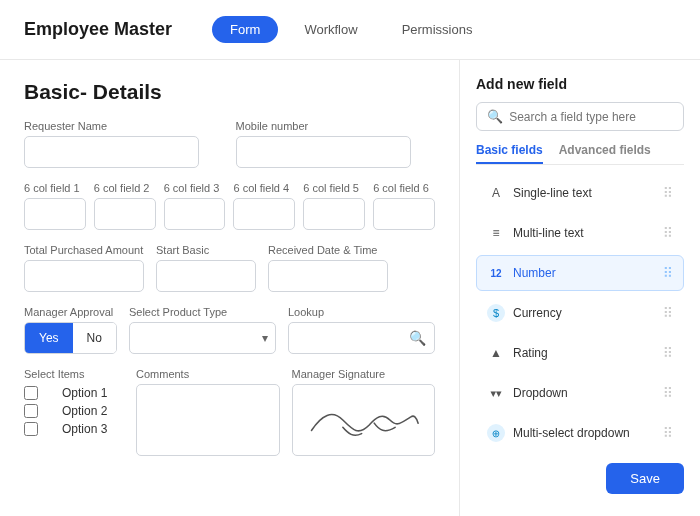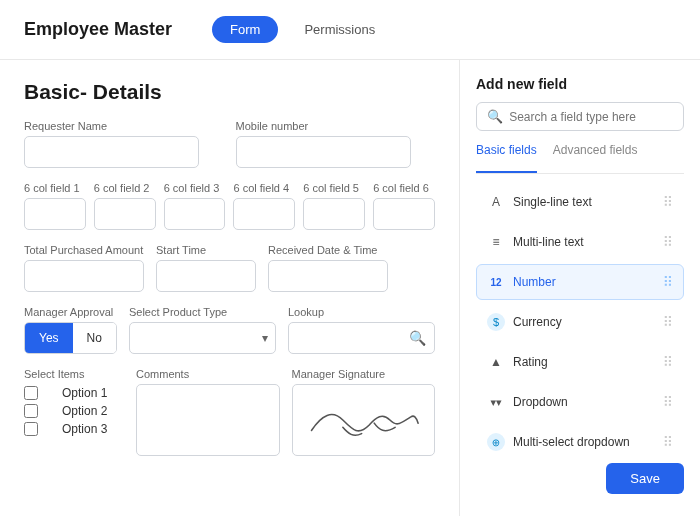--- a/index.html
+++ b/index.html
@@ -236,23 +236,23 @@
       font-size: 13px;
     }
     .fields-tabs {
       display: flex;
       gap: 16px;
       margin-bottom: 10px;
       border-bottom: 1px solid #e8e8e8;
     }
     .fields-tab {
       font-size: 12px;
-      font-weight: 400;
+      font-weight: 700;
       color: #888;
-      padding-bottom: 14px;
+      padding-bottom: 5px;
       cursor: pointer;
       border-bottom: 2px solid transparent;
     }
     .fields-tab.active {
       color: #2563eb;
       border-bottom: 2px solid #2563eb;
     }
     .field-list {
       display: flex;
       flex-direction: column;
@@ -342,20 +342,21 @@
   </style>
 </head>
 <body>
 
 <div class="app-container">
 
   <div class="header">
     <span class="app-title">Employee Master</span>
     <div class="tab-group">
       <button class="tab active">Form</button>
+      <button class="tab">Workflow</button>
       <button class="tab">Permissions</button>
     </div>
   </div>
 
   <div class="main-content">
 
     <div class="left-panel">
       <div class="section-title">Basic- Details</div>
 
       <div class="form-row">
@@ -395,21 +396,21 @@
           <input type="text" style="">
         </div>
       </div>
 
       <div class="form-row">
         <div class="form-field">
           <label>Total Purchased Amount</label>
           <input type="text" style="width: 120px;">
         </div>
         <div class="form-field">
-          <label>Start Time</label>
+          <label>Start Basic</label>
           <input type="text" style="width: 100px;">
         </div>
         <div class="form-field">
           <label>Received Date &amp; Time</label>
           <input type="text" style="width: 120px;">
         </div>
       </div>
 
       <div class="form-row" style="align-items:flex-start;">
         <div class="form-field">

